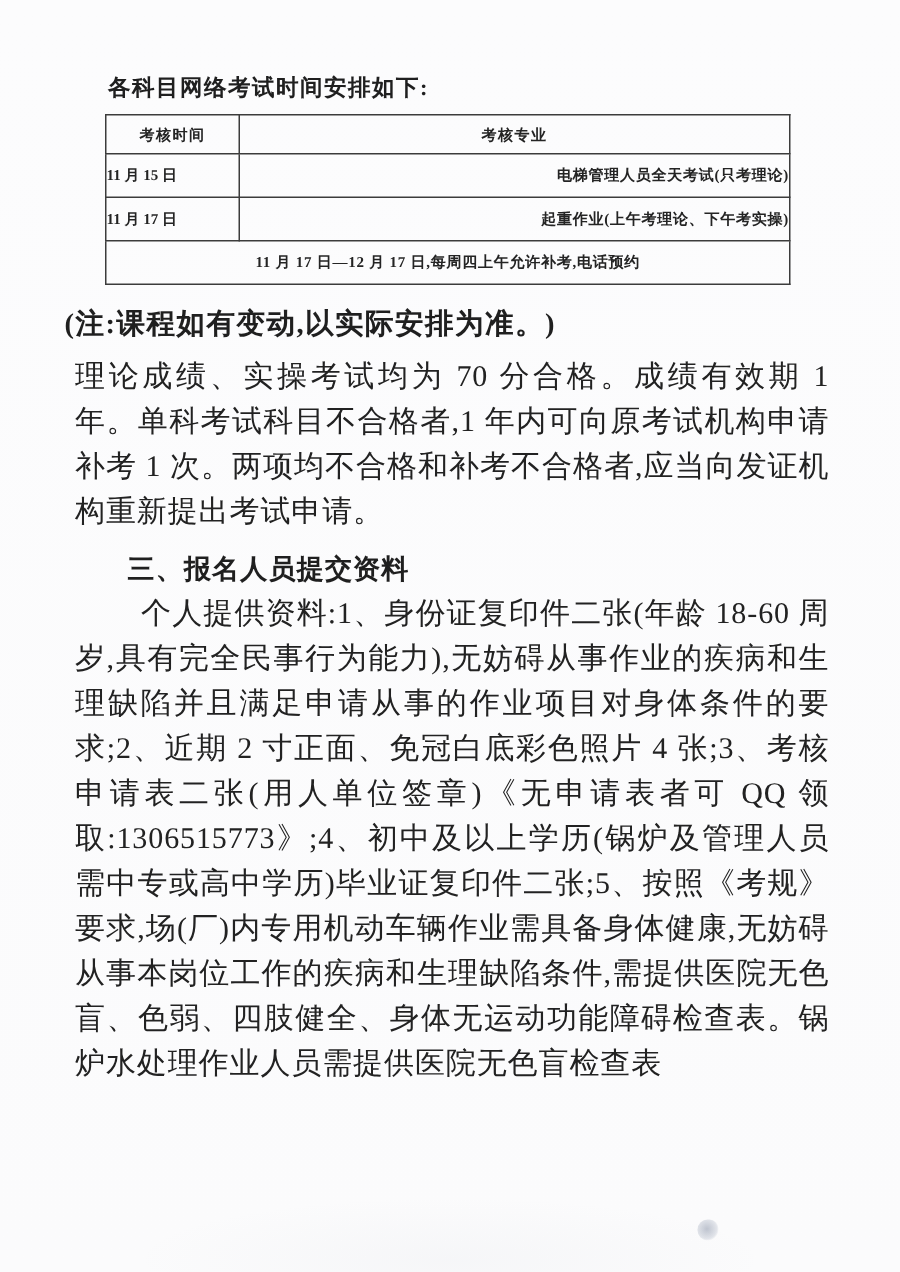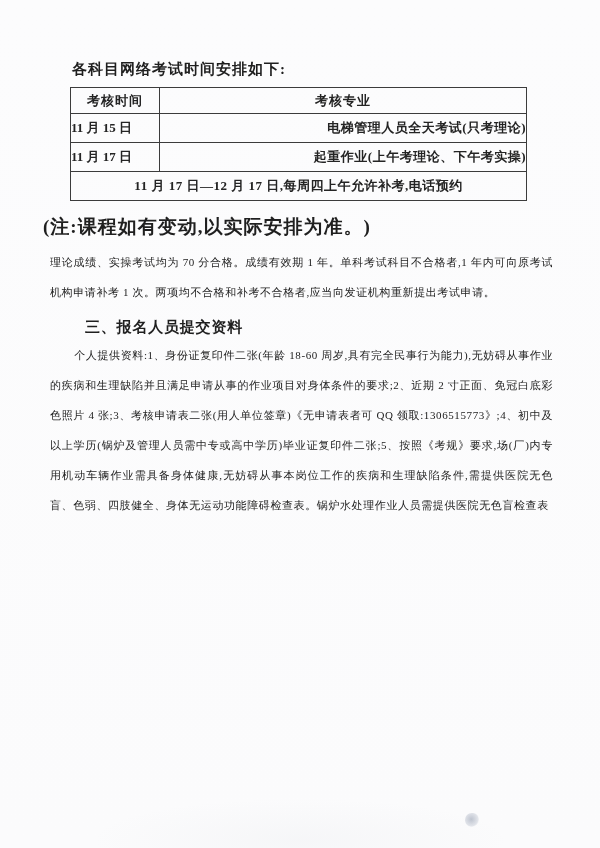--- a/index.html
+++ b/index.html
@@ -12,70 +12,70 @@
     background:
       radial-gradient(ellipse 300px 60px at 300px 840px, rgba(160,170,185,0.06), transparent 70%),
       linear-gradient(#fcfcfd, #fbfbfc);
     color: #1f1f1f;
     font-family: "Liberation Serif", "DejaVu Serif", serif;
     overflow: hidden;
   }
   .content {
     position: absolute;
     left: 50px;
-    top: 60px;
+    top: 49px;
     width: 503px;
   }
   .intro-heading {
     font-size: 15px;
     font-weight: bold;
     letter-spacing: 1px;
     margin-left: 22px;
     margin-bottom: 8px;
   }
   table.exam-table {
     border-collapse: collapse;
     margin-left: 20px;
     width: 457px;
     font-weight: bold;
     table-layout: fixed;
   }
   table.exam-table td, table.exam-table th {
     border: 1.5px solid #3c3c3c;
-    font-size: 13px;
+    font-size: 10px;
     font-weight: bold;
     color: #242424;
   }
   table.exam-table th { height: 26px; text-align: center; letter-spacing: 1px; }
   table.exam-table td { height: 29px; }
   .col-time { width: 89px; }
   td.time-cell { text-align: left; white-space: nowrap; margin-left: 13px; }
   td.subject-cell { padding-left: 10px; letter-spacing: 0.5px; text-align: right; }
   td.subject-cell.small { font-size: 12.5px; letter-spacing: 0; }
   td.footer-cell { text-align: center; letter-spacing: 0.5px; }
   .note-line {
     margin-top: 13px;
     margin-left: -7px;
     font-size: 19px;
     font-weight: bold;
     letter-spacing: 1px;
   }
   .para {
     margin-top: 7px;
-    font-size: 11px;
+    font-size: 20px;
     line-height: 30px;
     text-align: justify;
     letter-spacing: 0.6px;
     color: #222;
   }
   .para.indent { text-indent: 2.2em; margin-top: 3px; }
   .section-heading {
     margin-top: 11px;
     margin-left: 35px;
-    font-size: 15px;
+    font-size: 18px;
     font-weight: bold;
     letter-spacing: 0.8px;
   }
   .scan-smudge {
     position: absolute;
     left: 465px;
     top: 813px;
     width: 14px;
     height: 14px;
     border-radius: 50% 45% 55% 50%;

